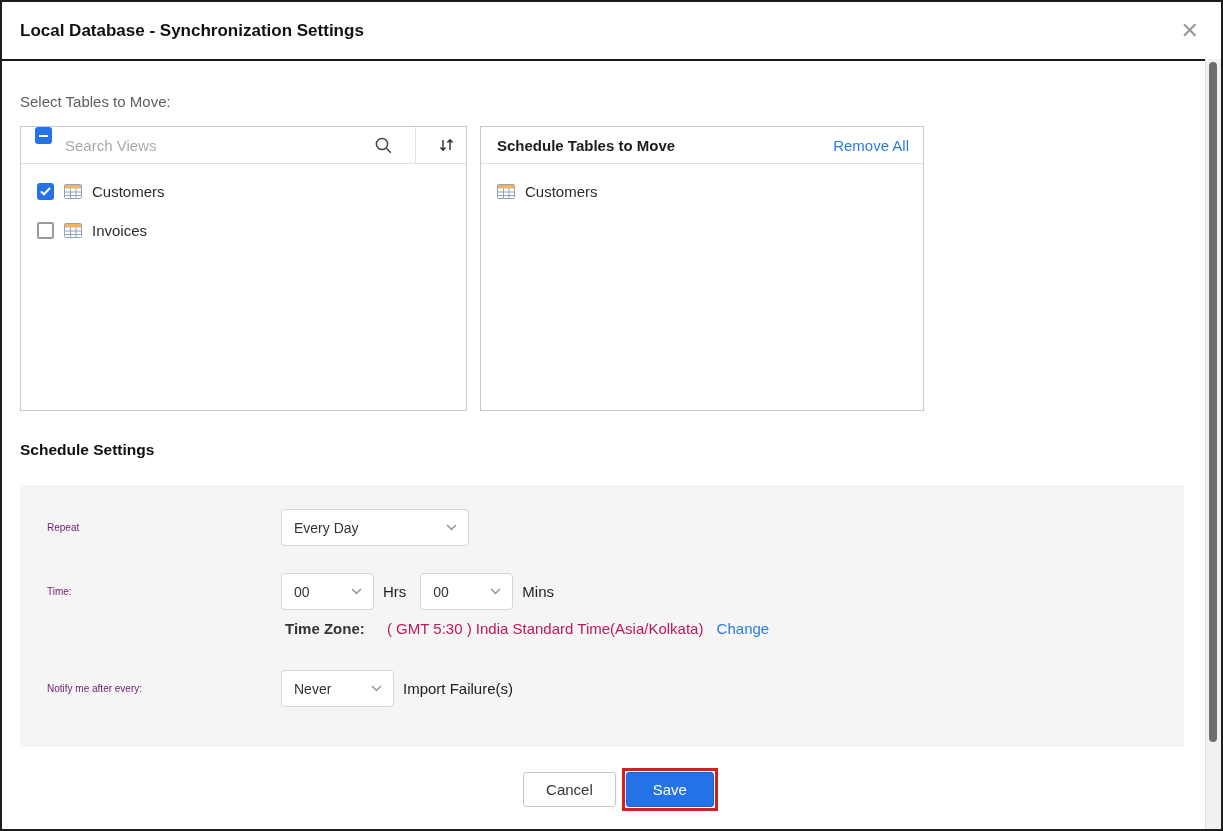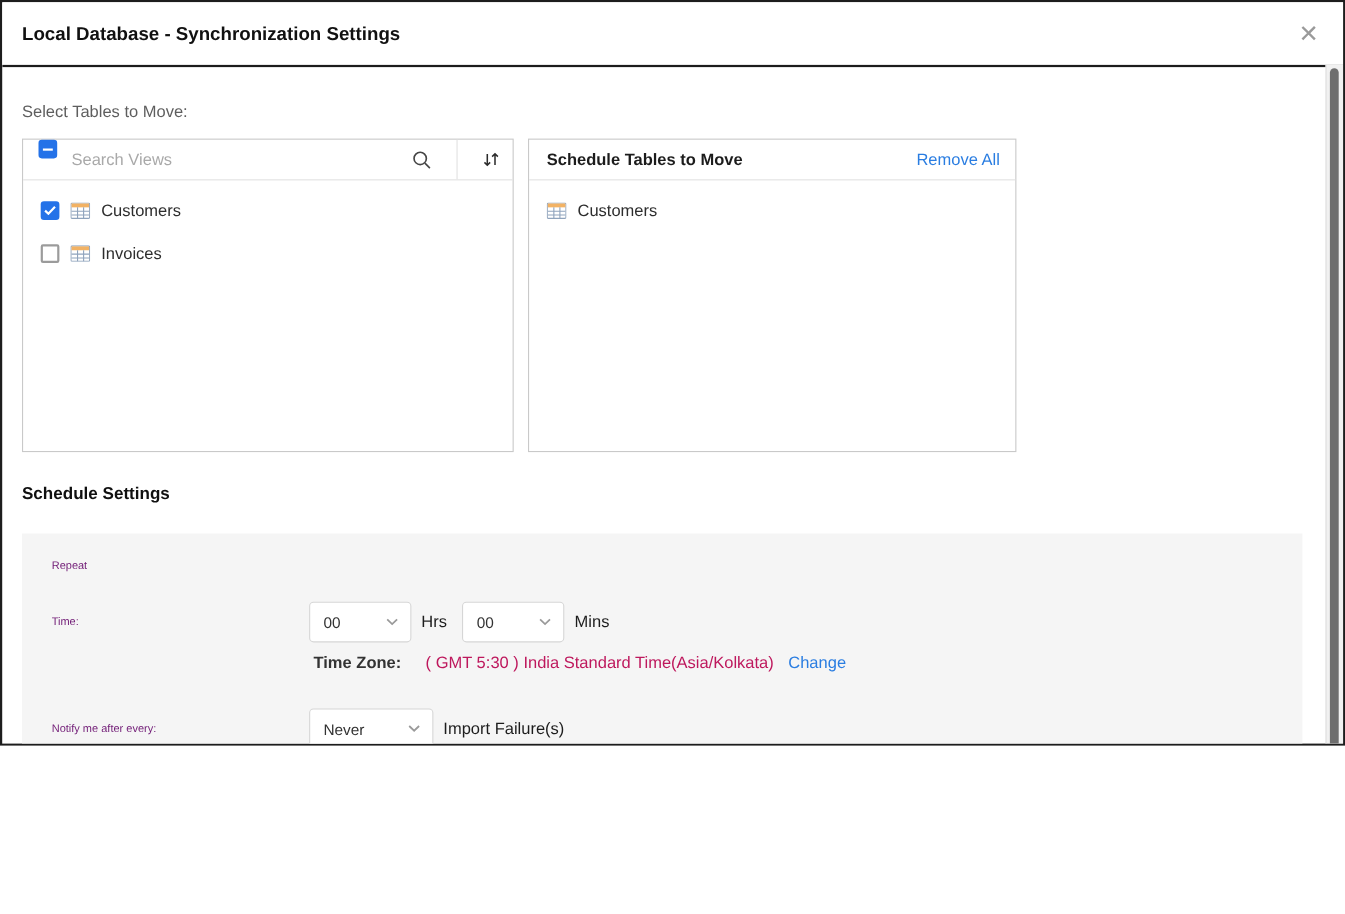--- a/index.html
+++ b/index.html
@@ -1,17 +1,17 @@
 <!DOCTYPE html>
 <html style="--accent-blue: #2472e8; --link-blue: #2a7de1; --highlight-red: #d21f1f; --panel-gray: #f5f5f5;"><head>
 <meta charset="utf-8">
 <style>
   html,body { margin:0; padding:0; background:#fff; font-family:"Liberation Sans",sans-serif; }
   .window {
-    position:relative; width:1223px; height:678px; box-sizing:border-box;
+    position:relative; width:1223px; height:831px; box-sizing:border-box;
     border:2px solid #1d1d1d; background:#fff; overflow:hidden;
   }
   
   .dialog-header {
     height:59px; box-sizing:border-box; display:flex; align-items:center;
     justify-content:space-between; padding:0 22px 0 18px;
     border-bottom:2px solid #1c1c1c; background:#fff;
   }
   .dialog-title { font-size:17px; font-weight:700; color:#111; }
   .close-btn { font-size:22px; color:#9a9a9a; cursor:pointer; line-height:1; font-weight:400; }
@@ -189,20 +189,26 @@
       </div>
 
     </div>
 
     <div class="schedule-heading">Schedule Settings</div>
 
     <div class="schedule-panel">
 
       <div class="form-row row-gap1">
         <div class="form-label">Repeat</div>
+        <div class="dd dd-repeat">
+          <span>Every Day</span>
+          <svg width="11" height="7" viewBox="0 0 11 7">
+            <path d="M1 1 L5.5 5.3 L10 1" stroke="#9a9a9a" stroke-width="1.6" fill="none"></path>
+          </svg>
+        </div>
       </div>
 
       <div class="form-row">
         <div class="form-label">Time:</div>
         <div class="dd dd-small">
           <span>00</span>
           <svg width="11" height="7" viewBox="0 0 11 7">
             <path d="M1 1 L5.5 5.3 L10 1" stroke="#9a9a9a" stroke-width="1.6" fill="none"></path>
           </svg>
         </div>

